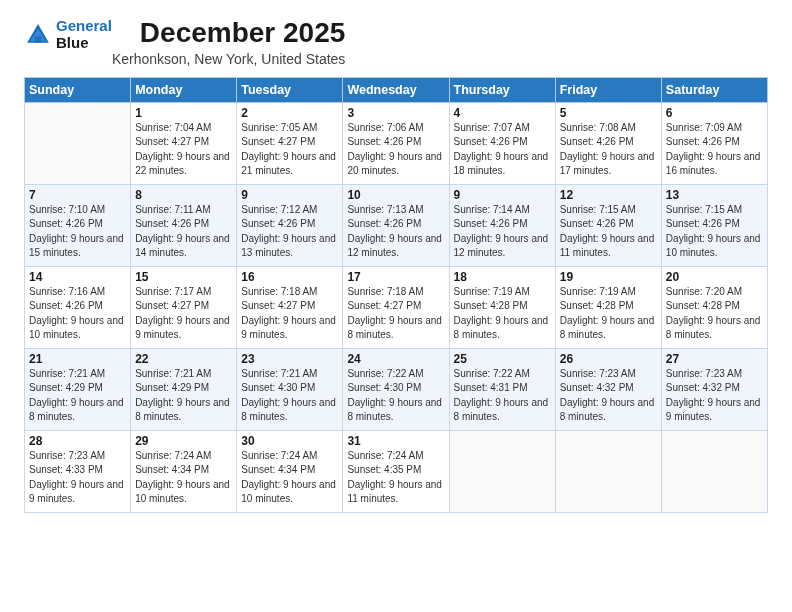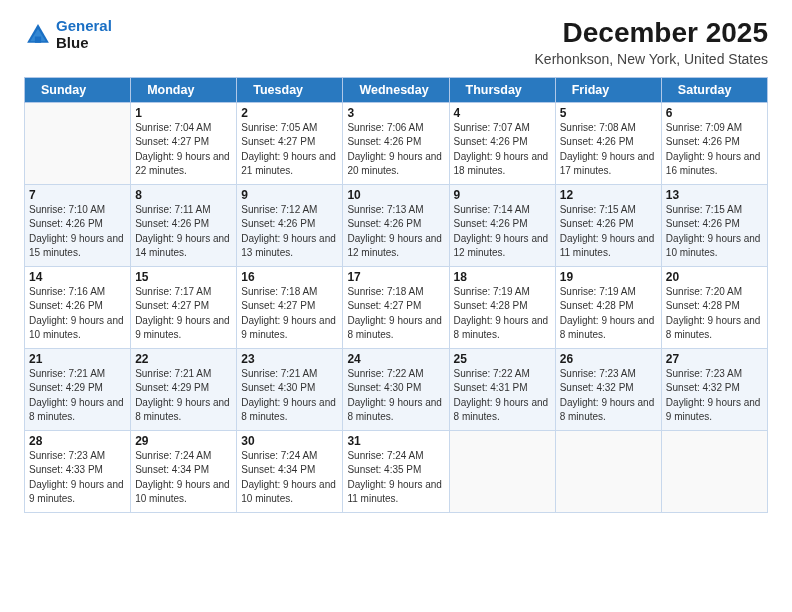--- a/index.html
+++ b/index.html
@@ -10,21 +10,20 @@
       background: #fff;
       overflow: hidden;
     }
     .page {
       width: 792px;
       height: 612px;
       padding: 18px 24px 14px 24px;
     }
     .header {
       display: flex;
-      justify-content: space-between;
       align-items: flex-start;
       margin-bottom: 10px;
     }
     .logo {
       display: flex;
       align-items: center;
       gap: 4px;
     }
     .logo-text {
       font-size: 15px;
@@ -54,21 +53,21 @@
     .calendar {
       width: 100%;
       border-collapse: collapse;
       table-layout: fixed;
     }
     .calendar thead tr th {
       background: #2979c0;
       color: #fff;
       font-size: 12.5px;
       font-weight: bold;
-      padding: 5px 16px;
+      padding: 5px 4px;
       text-align: left;
       border: 1px solid #b0c8e8;
     }
     .calendar tbody tr td {
       border: 1px solid #c8d8ec;
       vertical-align: top;
       padding: 3px 4px 3px 4px;
       font-size: 9.5px;
       color: #222;
       background: #fff;

